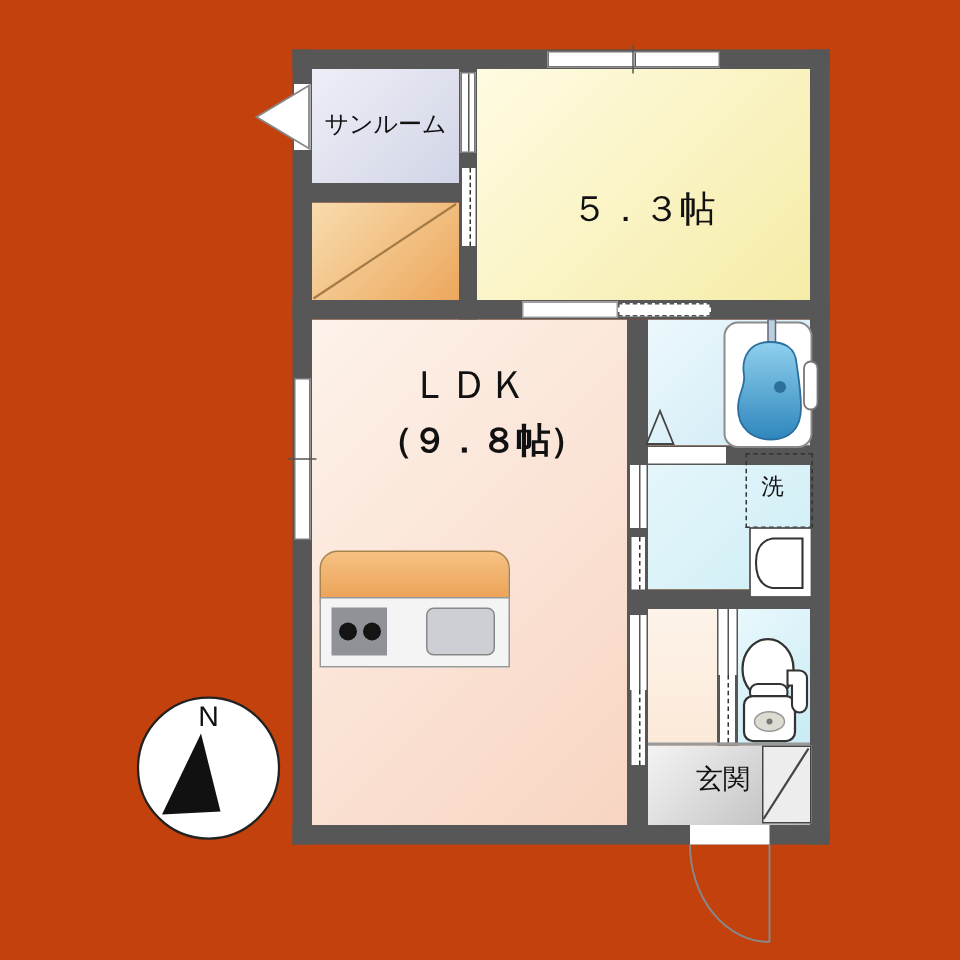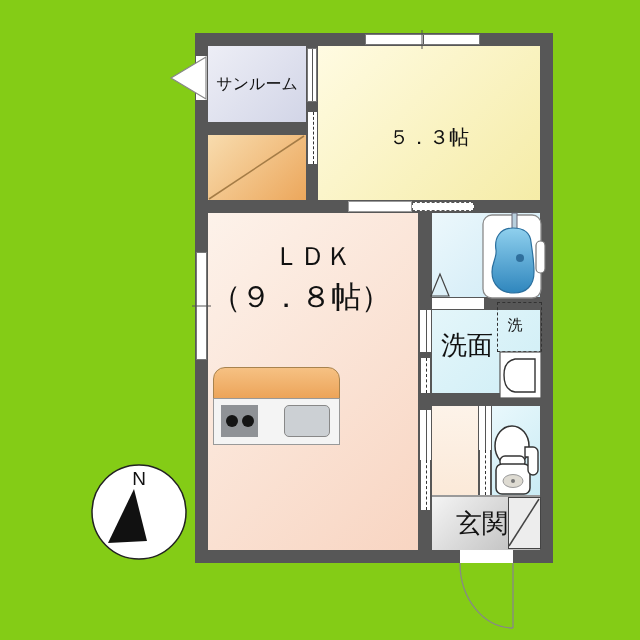--- a/index.html
+++ b/index.html
@@ -1,16 +1,16 @@
 <!DOCTYPE html>
 <html><head>
 <meta charset="utf-8">
 <style>
   html,body{margin:0;padding:0;background:#ffffff;}
-  #canvas{position:relative;width:640px;height:640px;background:#84cc16;overflow:hidden;
+  #canvas{position:relative;width:640px;height:640px;background:#c2410c;overflow:hidden;
           font-family:"Liberation Sans","DejaVu Sans",sans-serif;color:#111;}
   .room,.wall,.gap,.door,.dashdoor,.win{position:absolute;box-sizing:border-box;}
   .wall{background:#575757;z-index:2;}
   .room{z-index:1;}
   .gap{background:#fff;z-index:3;}
   .win{background:#fff;border:1px solid #777;z-index:3;}
   .door{background:#fff;z-index:3;border:1px solid #9a9a9a;}
   .vline{position:absolute;top:0;bottom:0;left:50%;width:0;border-left:1px solid #555;}
   .vdash{position:absolute;top:0;bottom:0;left:50%;width:0;border-left:1px dashed #333;}
   .dashdoor{background:#fff;border:1px dashed #555;z-index:3;}
@@ -144,21 +144,20 @@
     <line x1="509" y1="546" x2="539" y2="499" stroke="#444" stroke-width="1.5"></line>
 
     <line x1="513" y1="563" x2="513" y2="628" stroke="#888" stroke-width="1.3"></line>
     <path d="M460 563 A 53 65 0 0 0 513 628" fill="none" stroke="#888" stroke-width="1.3"></path>
 
     <circle cx="139" cy="512" r="47" fill="#ffffff" stroke="#222" stroke-width="1.5"></circle>
     <polygon points="134,489 108,543 147,541" fill="#111"></polygon>
   </svg>
 
   <div class="label" style="left:208px;top:75px;width:98px;font-size:16px;">サンルーム</div>
-  <div class="label" style="left:318px;top:126px;width:222px;font-size:20px;">５．３帖</div>
+  <div class="label" style="left:318px;top:126px;width:222px;font-size:24px;">５．３帖</div>
   <div class="label" style="left:208px;top:242px;width:210px;font-size:26px;">ＬＤＫ</div>
-  <div class="label" style="left:196px;top:280px;width:210px;font-size:30px;">（９．８帖）</div>
-  <div class="label" style="left:432px;top:331px;width:70px;font-size:26px;">洗面</div>
+  <div class="label" style="left:216px;top:280px;width:210px;font-size:23px;font-weight:bold;">（９．８帖）</div>
   <div class="label" style="left:500px;top:316px;width:30px;font-size:15px;">洗</div>
-  <div class="label" style="left:432px;top:509px;width:100px;font-size:26px;">玄関</div>
+  <div class="label" style="left:432px;top:509px;width:100px;font-size:18px;">玄関</div>
   <div class="label" style="left:124px;top:468px;width:30px;font-size:19px;">N</div>
 
 </div>
 
 </body></html>

